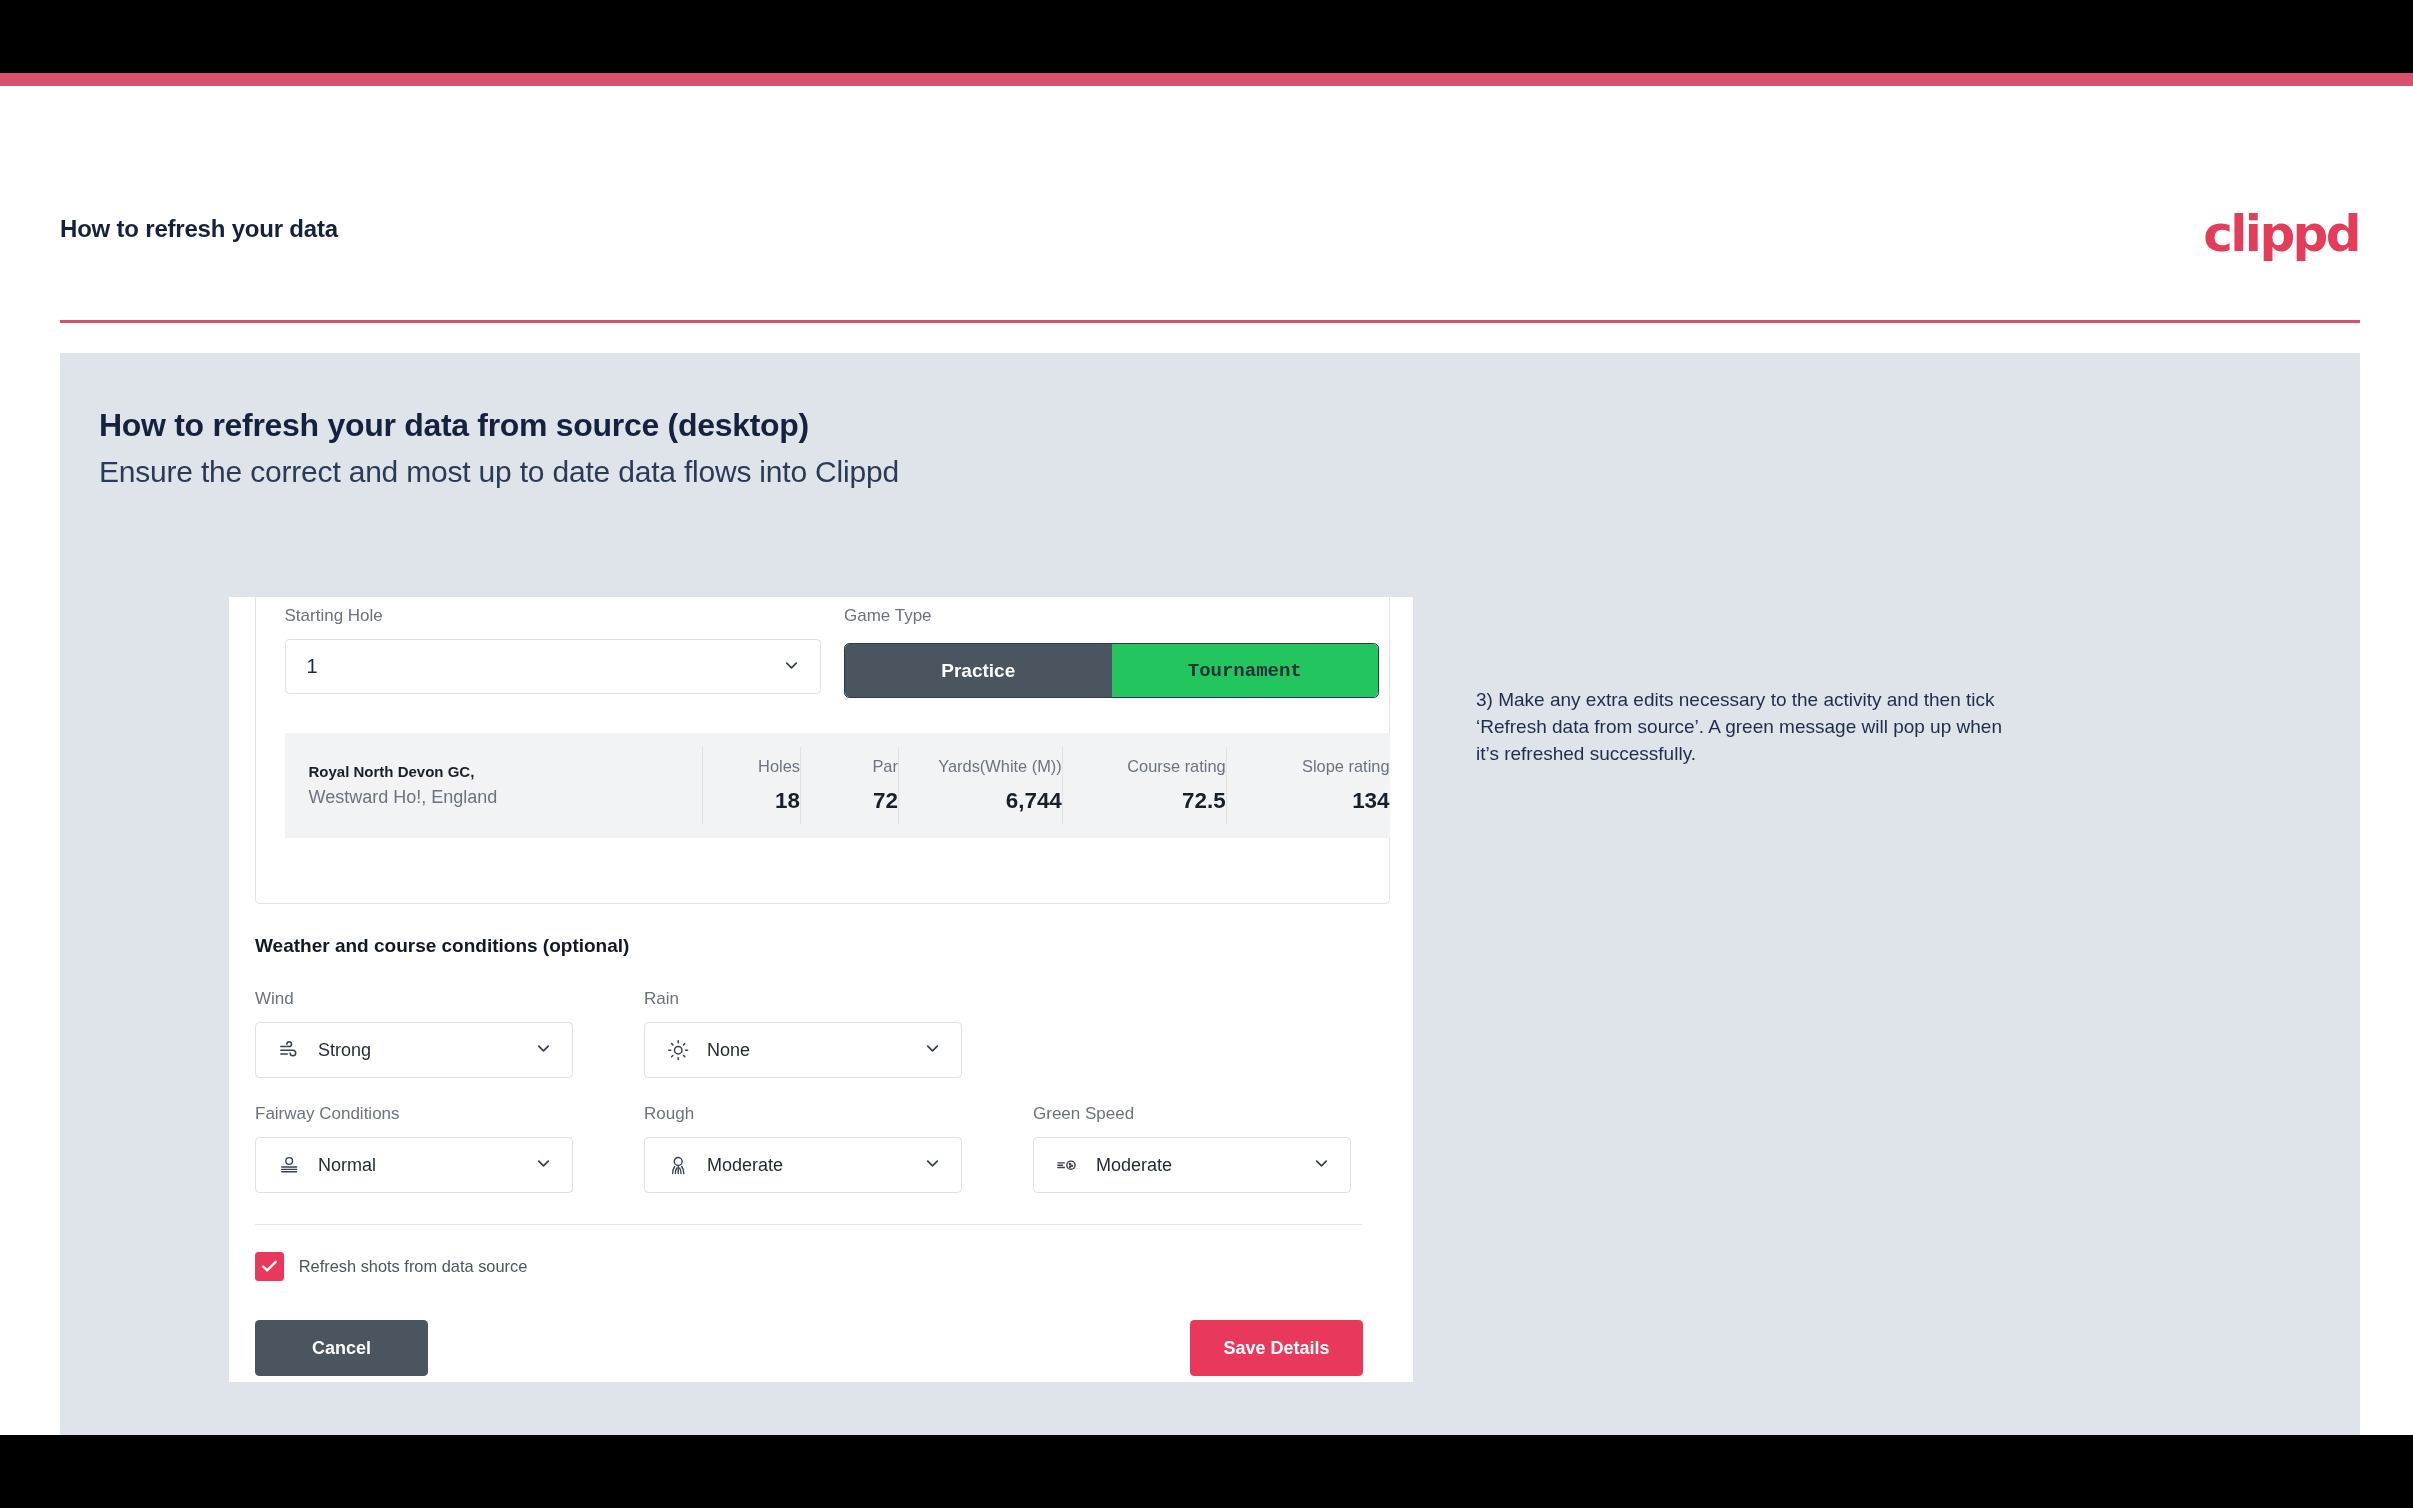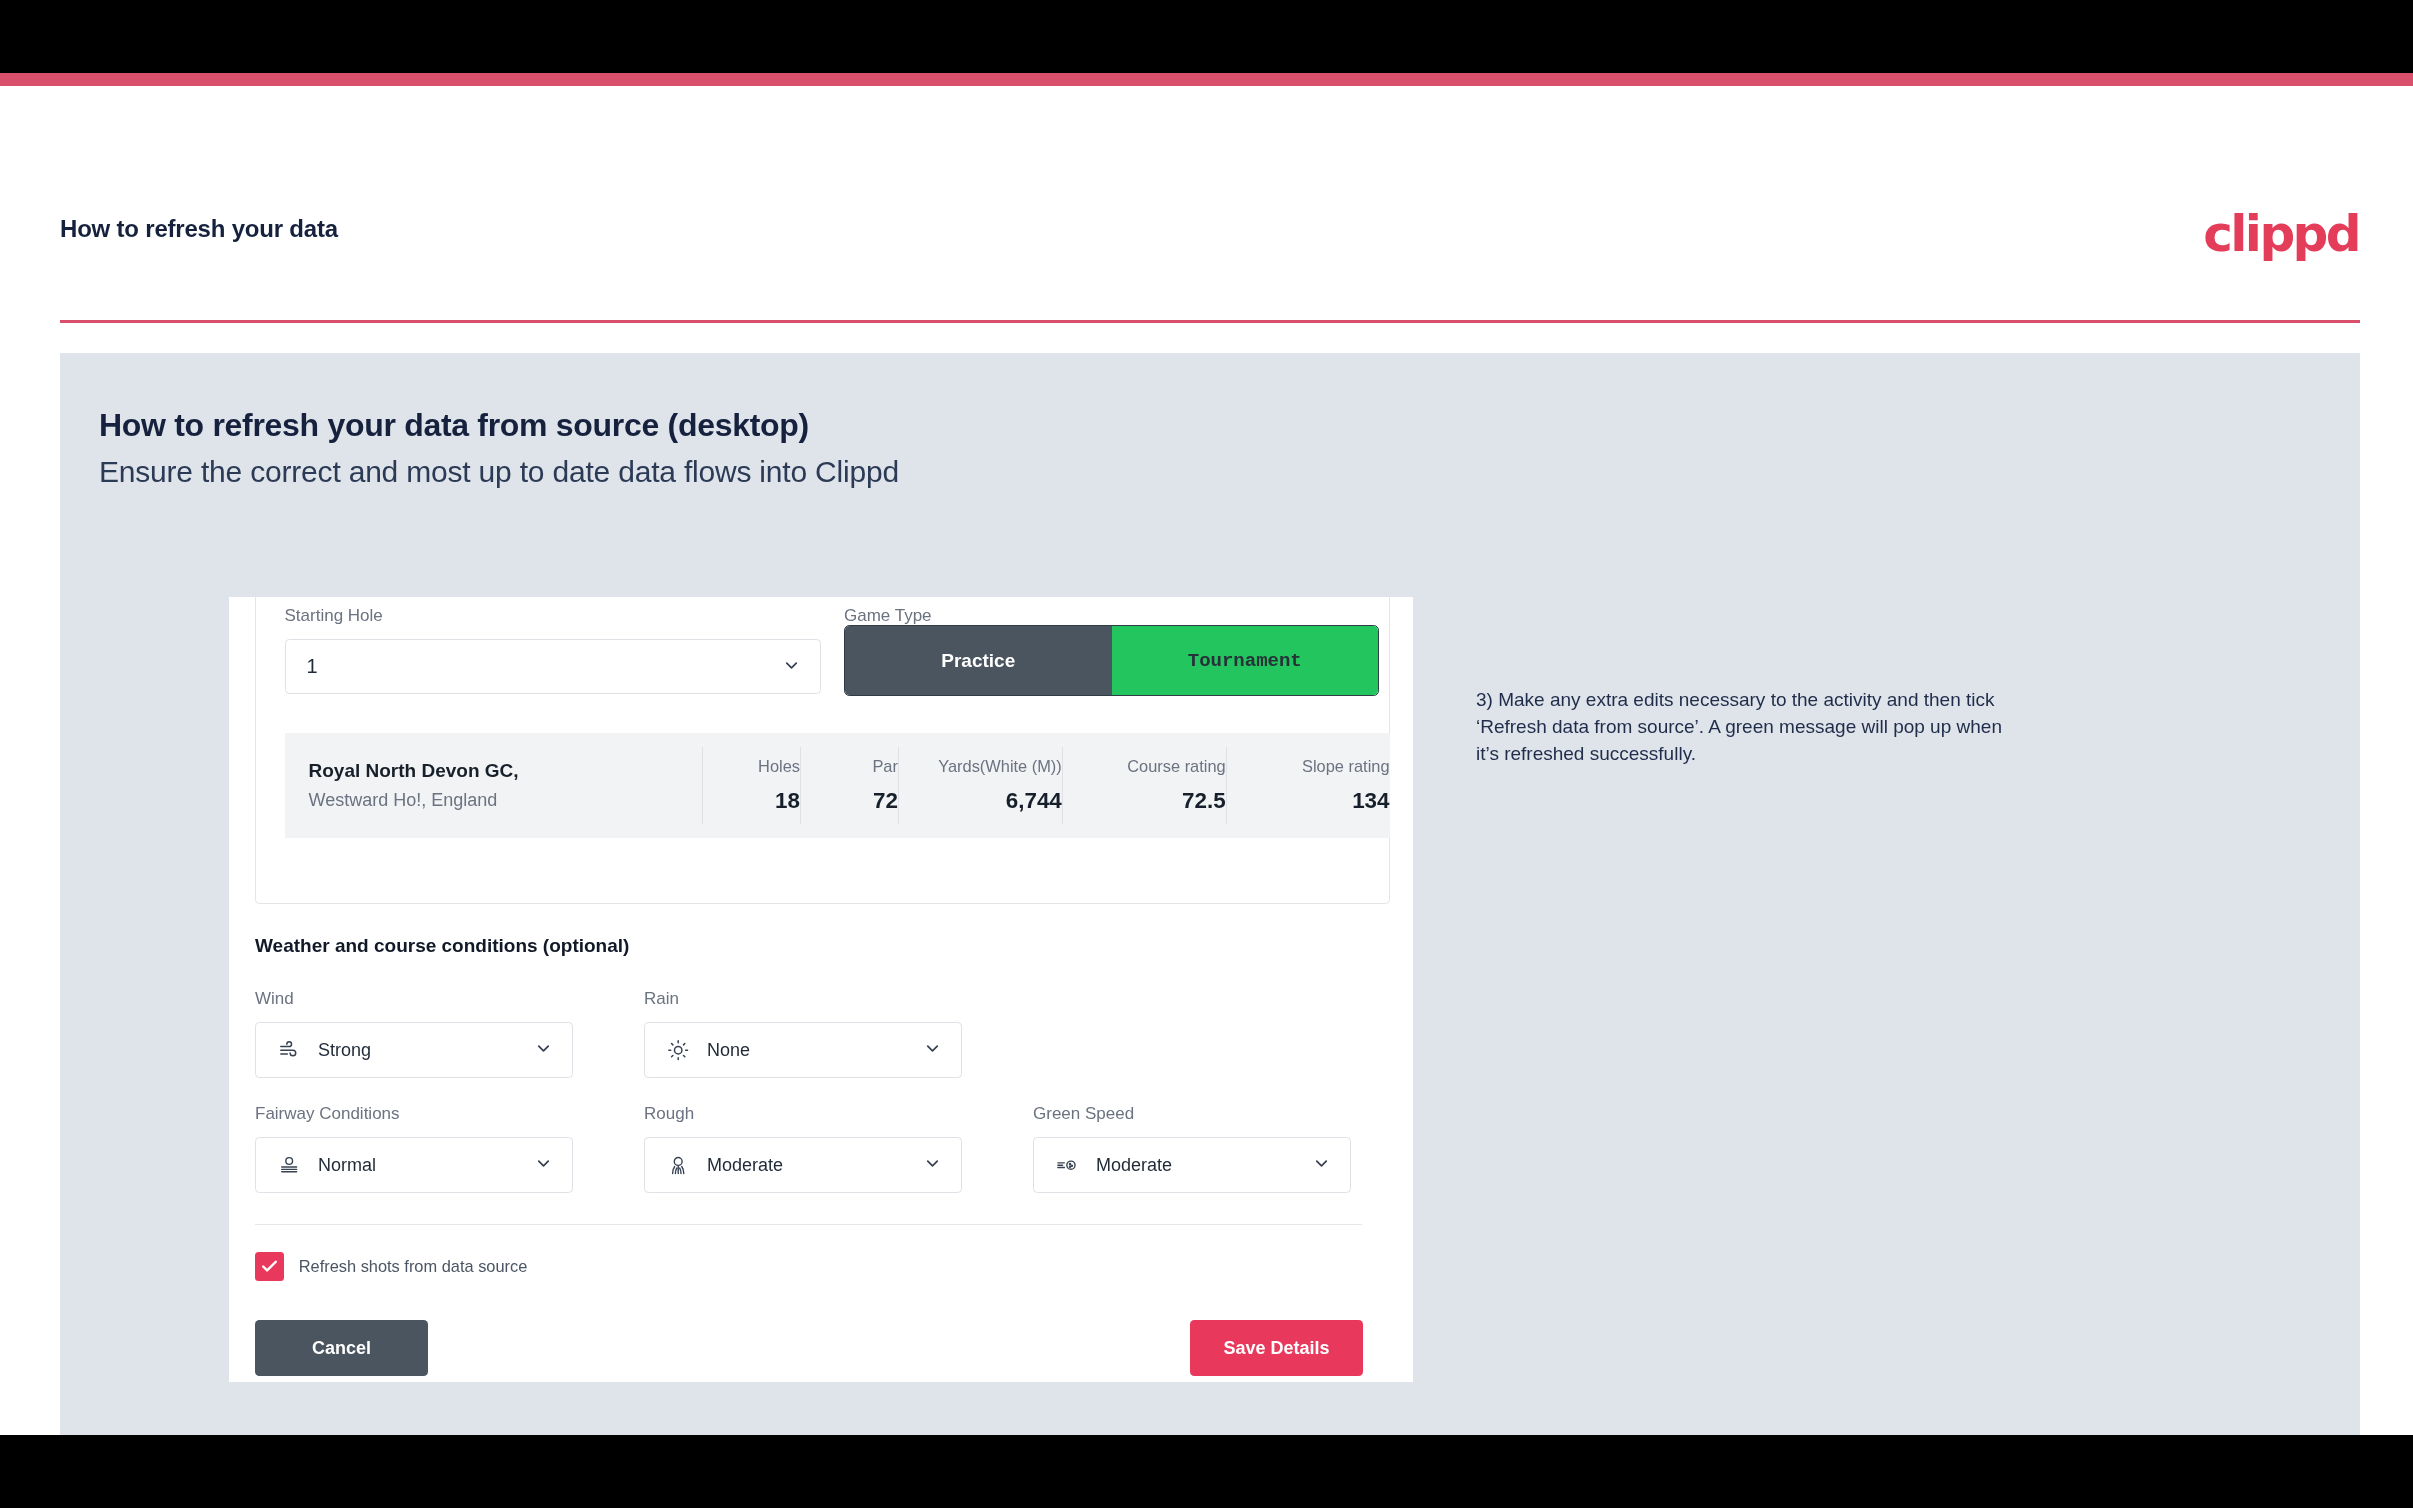--- a/index.html
+++ b/index.html
@@ -63,36 +63,36 @@
 
   .select-box {
     position:absolute; background:#fff; border:0.9px solid #dfe1e6; border-radius:4.3px;
     display:flex; align-items:center;
   }
   .sel-starting { left:28.5px; top:101px; width:536px; height:55px; }
   .sel-starting .val { font-size:20px; color:#1f2937; margin-left:21px; }
   .chev { position:absolute; right:19px; top:50%; transform:translateY(-50%); }
 
   .toggle-group {
-    position:absolute; left:588px; top:87px; width:535px; height:71px;
+    position:absolute; left:588px; top:105px; width:535px; height:55px;
     border:0.9px solid #2f3b45; border-radius:5.2px; display:flex; overflow:hidden;
   }
   .toggle-opt {
     flex:1; display:flex; align-items:center; justify-content:center;
     font-size:19px; font-weight:bold;
   }
   .toggle-opt.on  { background:#4a555f; color:#ffffff; }
   .toggle-opt.off { background:#22c55e; color:#263238;font-family:Liberation Mono, monospace; }
 
   .course-row {
     position:absolute; left:28.5px; top:195px; width:1105px; height:105px;
     background:#f1f3f5; display:flex; align-items:center;
   }
   .course-name { margin-left:24px; width:406px; }
-  .course-name .n1 { font-size:19px; font-weight:bold; color:#17202a; }
+  .course-name .n1 { font-size:15px; font-weight:bold; color:#17202a; }
   .course-name .n2 { font-size:18px; color:#6b7280; margin-top:7.8px; }
   .stat {
     position:relative; width:101px; text-align:right;
     border-left:0.9px solid #dfe1e6; padding:10.4px 0;
   }
   .stat.wide { width:169px; }
   .stat .sk { font-size:16.4px; color:#6b7280; }
   .stat .sv { font-size:22.4px; font-weight:bold; color:#17202a; margin-top:12px; }
 
   .weather-head {

